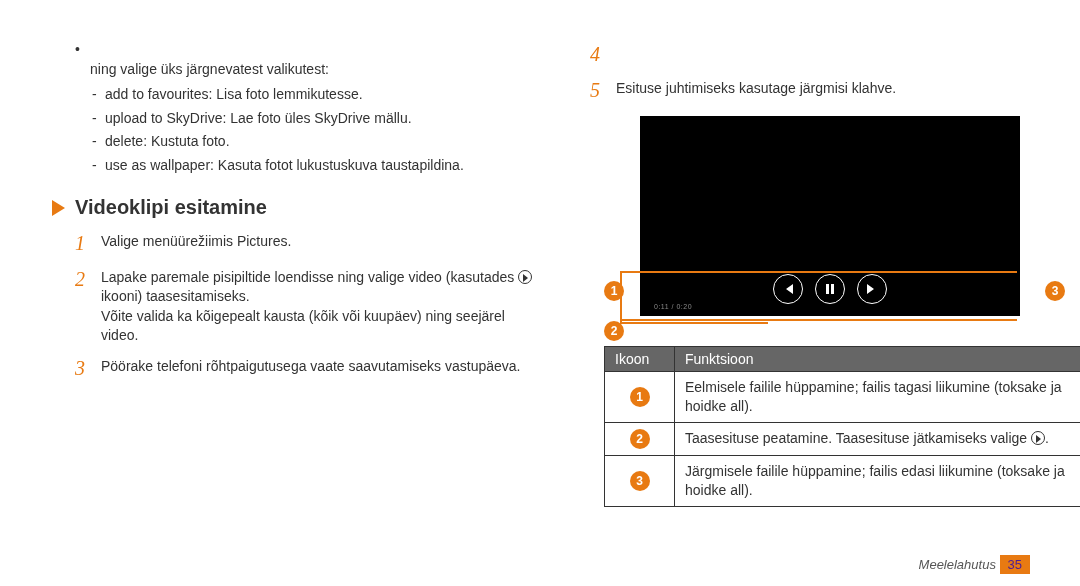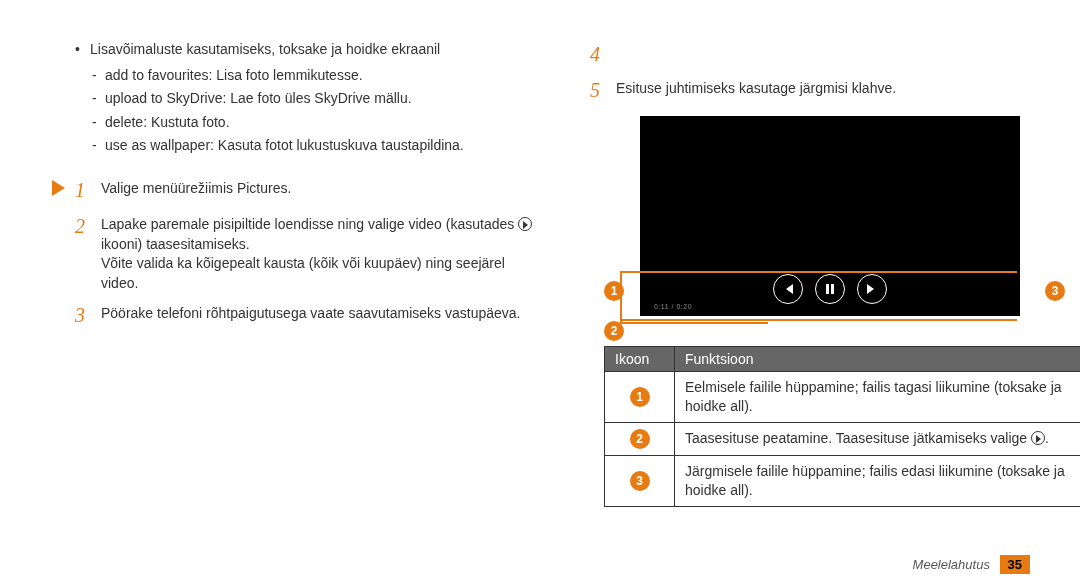--- a/index.html
+++ b/index.html
@@ -182,54 +182,55 @@
   }
   td.icon-cell { text-align: center; width: 70px; }
   .footer {
     position: absolute;
     bottom: 14px;
     right: 50px;
     font-size: 13px;
   }
   .footer .pagenum {
     background: #e87a12;
-    color: #000000;
+    color: #4c1d95;
     padding: 2px 8px;
-    font-weight: bold;
-    margin-left: 6px;
+    font-weight: normal;
   }
   .footer .section-name { font-style: italic; color:#555;margin-top:24px; }
 </style>
 </head>
 <body>
 
 <div class="columns">
   <div class="col col-left">
 
     <div class="bullet-block">
       <span class="bullet">•</span>
-      <span>Lisavõimaluste kasutamiseks, toksake ja hoidke ekraanil</span><br>
+      <br>
+      <span>ning valige üks järgnevatest valikutest:</span>
       <div class="sub-bullets">
         <div class="dash-item">
           <span class="strong">add to favourites</span><span>: Lisa foto lemmikutesse.</span>
         </div>
         <div class="dash-item">
           <span class="strong">upload to SkyDrive</span><span>: Lae foto üles SkyDrive mällu.</span>
         </div>
         <div class="dash-item">
           <span class="strong">delete</span><span>: Kustuta foto.</span>
         </div>
         <div class="dash-item">
           <span class="strong">use as wallpaper</span><span>: Kasuta fotot lukustuskuva taustapildina.</span>
         </div>
       </div>
     </div>
 
     <div class="section-heading">
       <span class="chevron"></span>
+      <span>Videoklipi esitamine</span>
     </div>
 
     <div class="step">
       <span class="step-num">1</span>
       <span class="step-text">
         <span>Valige menüürežiimis </span><span class="strong">Pictures</span><span>.</span>
       </span>
     </div>
     <div class="step">
       <span class="step-num">2</span>

